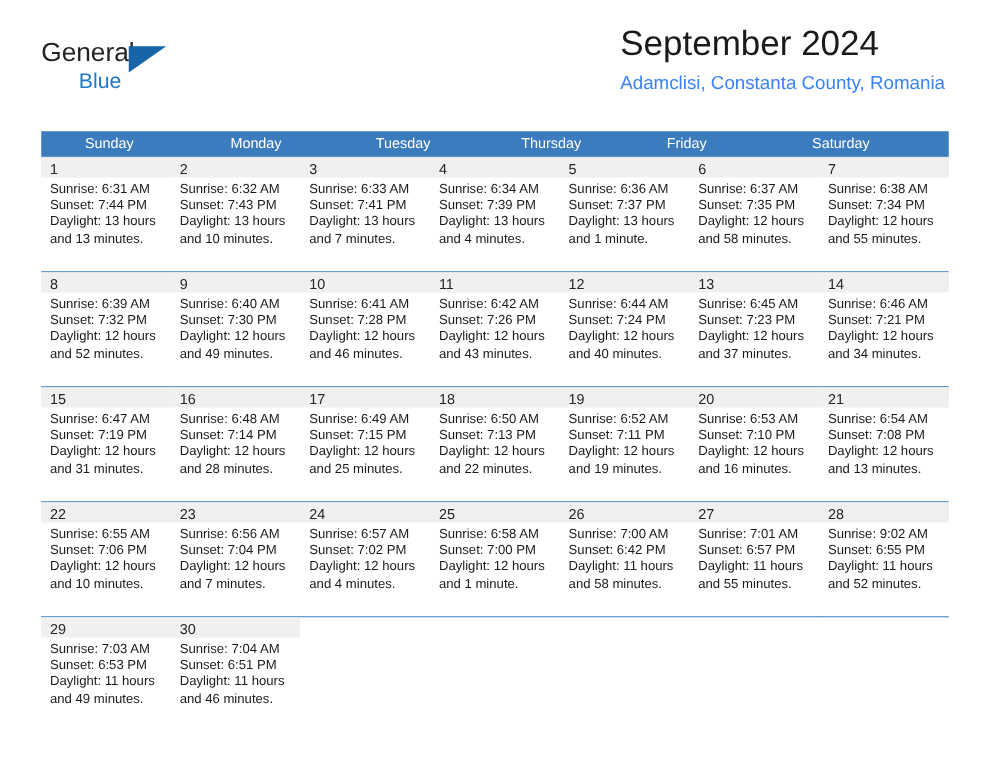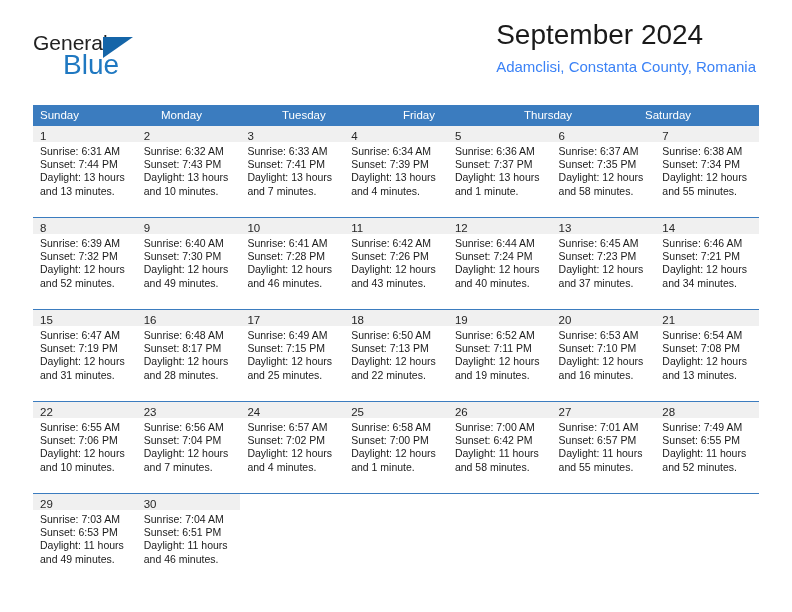--- a/index.html
+++ b/index.html
@@ -42,21 +42,21 @@
     top: 0;
     font-size: 21px;
     color: #222222;
     letter-spacing: 0px;
     line-height: 24px;
   }
   .logo-line2 {
     position: absolute;
     left: 30px;
     top: 22px;
-    font-size: 28px;
+    font-size: 17px;
     color: #1f78c1;
     line-height: 24px;
   }
   .logo-tri {
     position: absolute;
     left: 70px;
     top: 6px;
     width: 0;
     height: 0;
     border-left: 30px solid #1565a8;
@@ -88,20 +88,21 @@
   .calendar {
     position: absolute;
     left: 33px;
     top: 105px;
     width: 726px;
   }
   .weekday-row {
     display: flex;
     background: #3b7cbf;
     height: 20px;
+    padding-left: 28px;
   }
   .weekday {
     flex: 1 1 0;
     font-size: 11.5px;
     color: #ffffff;
     line-height: 20px;
     padding-left: 7px;
     box-sizing: border-box;
     white-space: nowrap;
   }
@@ -165,22 +166,22 @@
     </div>
 
   </div>
 
   <div class="calendar">
 
     <div class="weekday-row">
       <div class="weekday">Sunday</div>
       <div class="weekday">Monday</div>
       <div class="weekday">Tuesday</div>
+      <div class="weekday">Thursday</div>
       <div class="weekday">Friday</div>
-      <div class="weekday">Thursday</div>
       <div class="weekday">Saturday</div>
     </div>
 
     <div id="weeks-container">
         <div class="week-row">
           <div class="day-cell">
             <div class="day-num-band"><span class="day-num">1</span></div>
             <div class="day-body">
               <div class="day-line">Sunrise: 6:31 AM</div>
               <div class="day-line">Sunset: 7:44 PM</div>
@@ -315,21 +316,21 @@
               <div class="day-line">Sunrise: 6:47 AM</div>
               <div class="day-line">Sunset: 7:19 PM</div>
               <div class="day-line">Daylight: 12 hours</div>
               <div class="day-line">and 31 minutes.</div>
             </div>
           </div>
           <div class="day-cell">
             <div class="day-num-band"><span class="day-num">16</span></div>
             <div class="day-body">
               <div class="day-line">Sunrise: 6:48 AM</div>
-              <div class="day-line">Sunset: 8:17 PM</div>
+              <div class="day-line">Sunset: 7:14 PM</div>
               <div class="day-line">Daylight: 12 hours</div>
               <div class="day-line">and 28 minutes.</div>
             </div>
           </div>
           <div class="day-cell">
             <div class="day-num-band"><span class="day-num">17</span></div>
             <div class="day-body">
               <div class="day-line">Sunrise: 6:49 AM</div>
               <div class="day-line">Sunset: 7:15 PM</div>
               <div class="day-line">Daylight: 12 hours</div>
@@ -424,21 +425,21 @@
             <div class="day-body">
               <div class="day-line">Sunrise: 7:01 AM</div>
               <div class="day-line">Sunset: 6:57 PM</div>
               <div class="day-line">Daylight: 11 hours</div>
               <div class="day-line">and 55 minutes.</div>
             </div>
           </div>
           <div class="day-cell">
             <div class="day-num-band"><span class="day-num">28</span></div>
             <div class="day-body">
-              <div class="day-line">Sunrise: 7:49 AM</div>
+              <div class="day-line">Sunrise: 9:02 AM</div>
               <div class="day-line">Sunset: 6:55 PM</div>
               <div class="day-line">Daylight: 11 hours</div>
               <div class="day-line">and 52 minutes.</div>
             </div>
           </div>
         </div>
         <div class="week-row spaced">
           <div class="day-cell">
             <div class="day-num-band"><span class="day-num">29</span></div>
             <div class="day-body">

